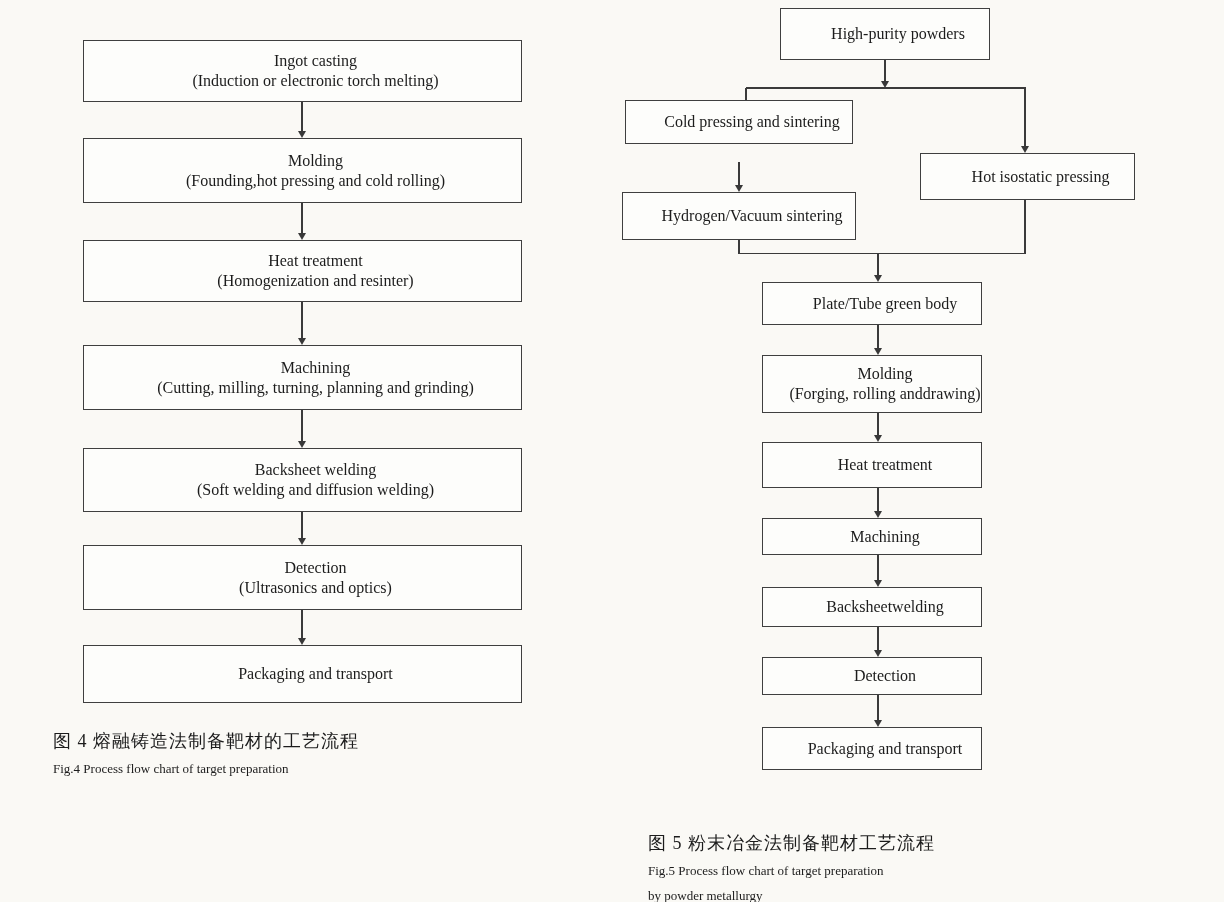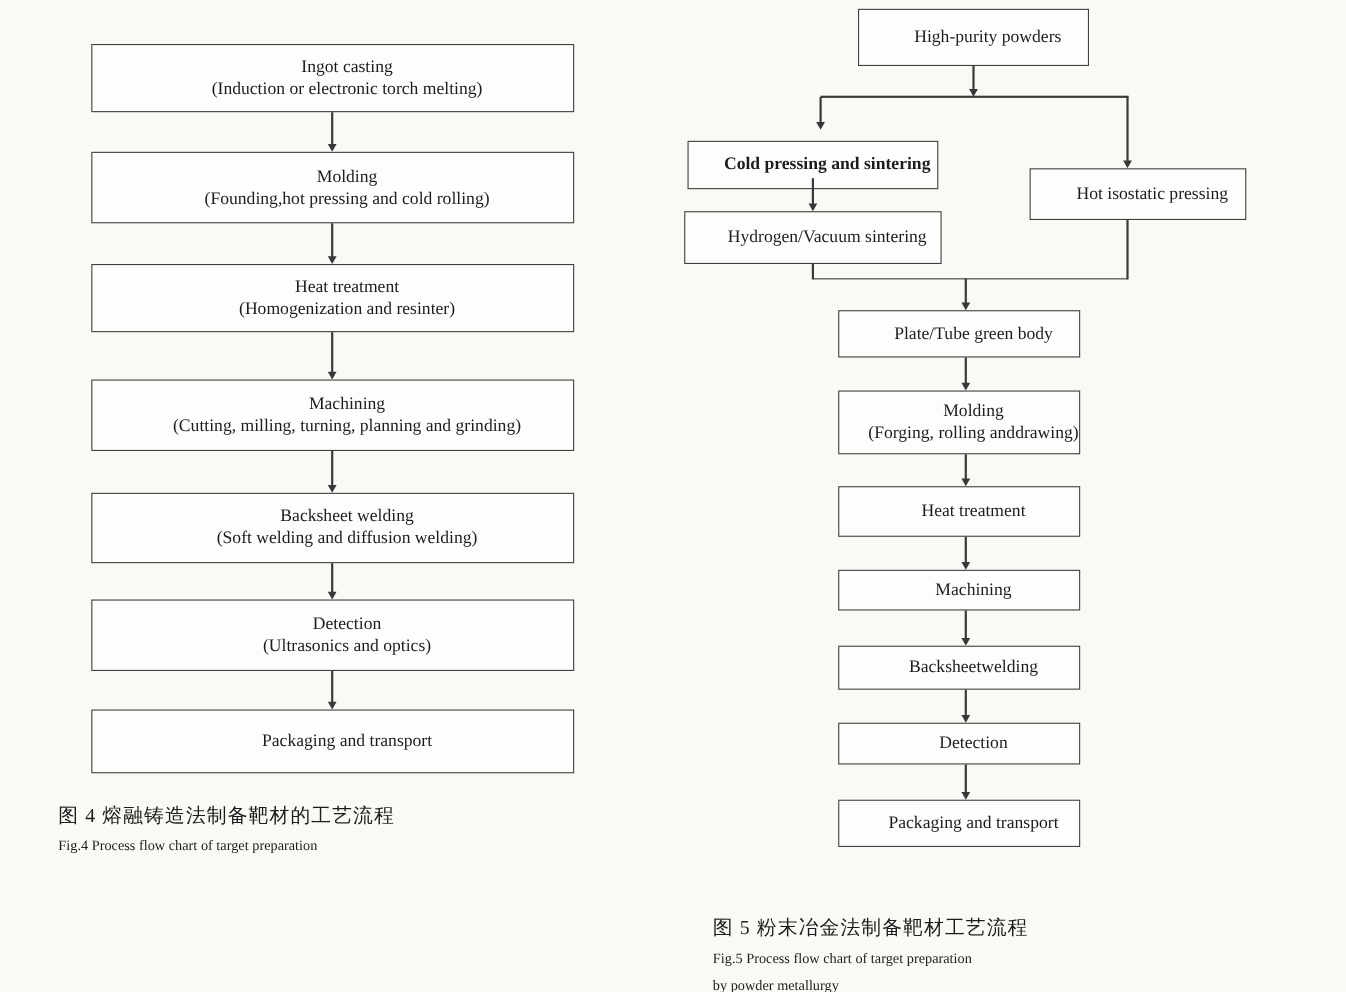--- a/index.html
+++ b/index.html
@@ -48,23 +48,23 @@
   .a4-0 { top:102px; height:36px; }
   .a4-1 { top:203px; height:37px; }
   .a4-2 { top:302px; height:43px; }
   .a4-3 { top:410px; height:38px; }
   .a4-4 { top:512px; height:33px; }
   .a4-5 { top:610px; height:35px; }
   .cap4 { left:53px; top:726px; width:499px; }
 
   
   .b5-hp    { left:780px; top:8px;   width:210px; height:52px; }
-  .b5-cold  { left:625px; top:128px; width:228px; height:44px;font-weight:bold; }
+  .b5-cold  { left:625px; top:100px; width:228px; height:44px; }
   .b5-hydro { left:622px; top:192px; width:234px; height:48px; }
-  .b5-hot   { left:920px; top:153px; width:197px; height:47px;margin-left:16px; }
+  .b5-hot   { left:920px; top:153px; width:215px; height:47px; }
   .b5-mid   { left:762px; width:220px; }
   .b5-plate { top:282px; height:43px; }
   .b5-mold  { top:355px; height:58px; }
   .b5-heat  { top:442px; height:46px; }
   .b5-mach  { top:518px; height:37px; }
   .b5-back  { top:587px; height:40px; }
   .b5-det   { top:657px; height:38px; }
   .b5-pack  { top:727px; height:43px; }
 
   .a5-hp    { left:880px; top:60px;  height:28px; }

